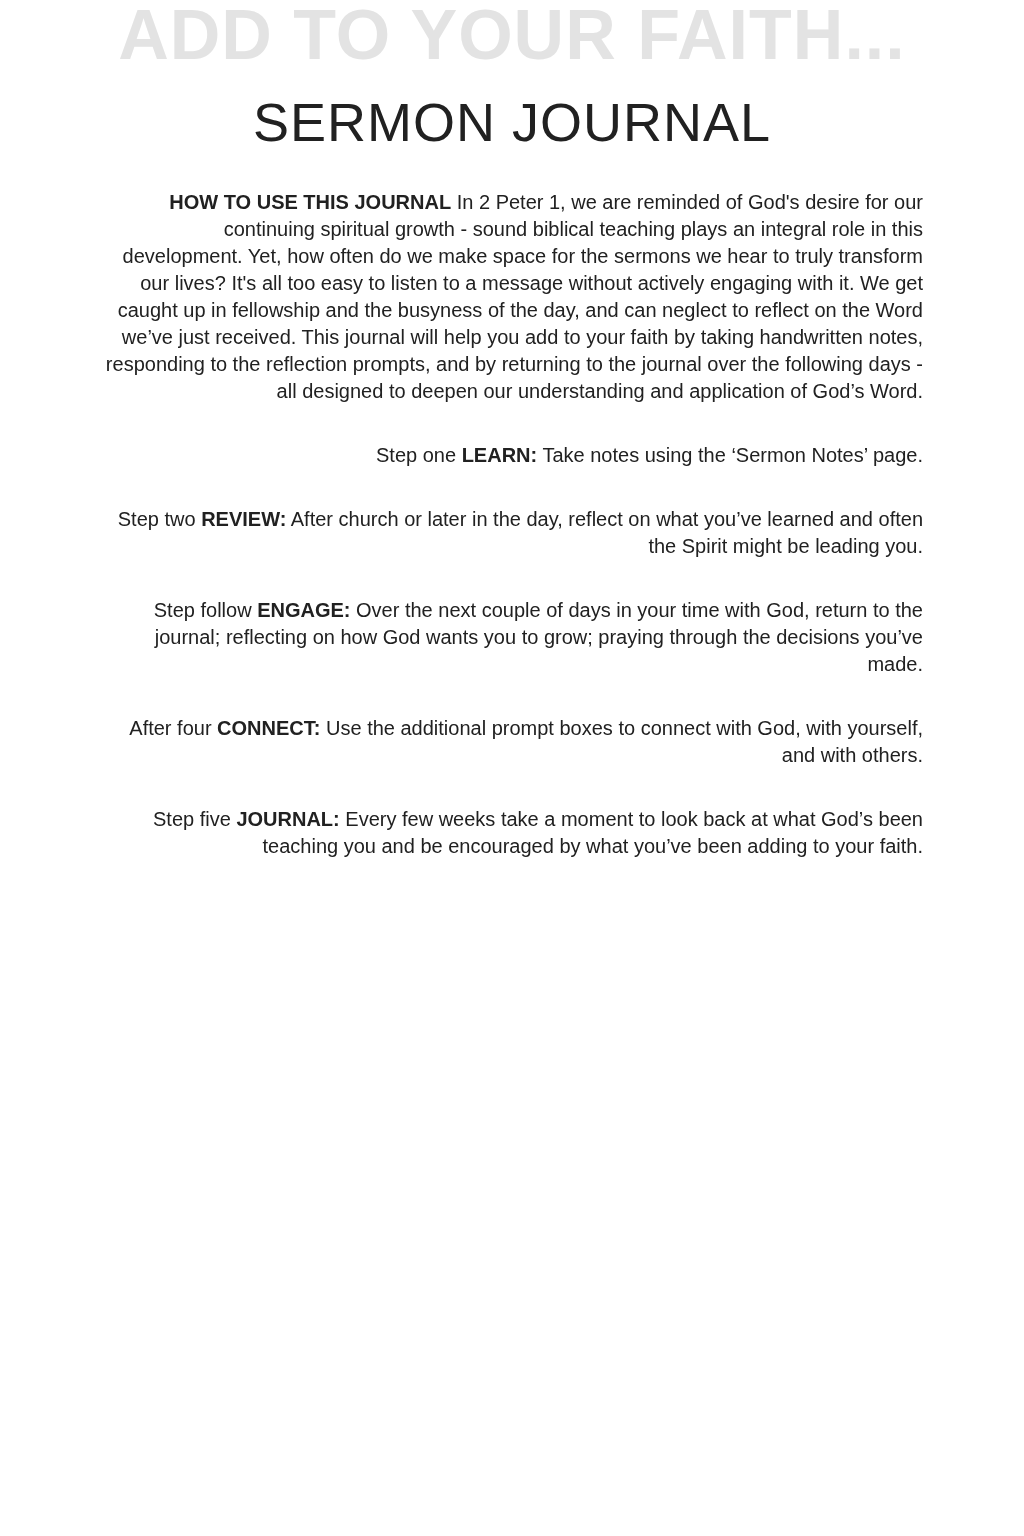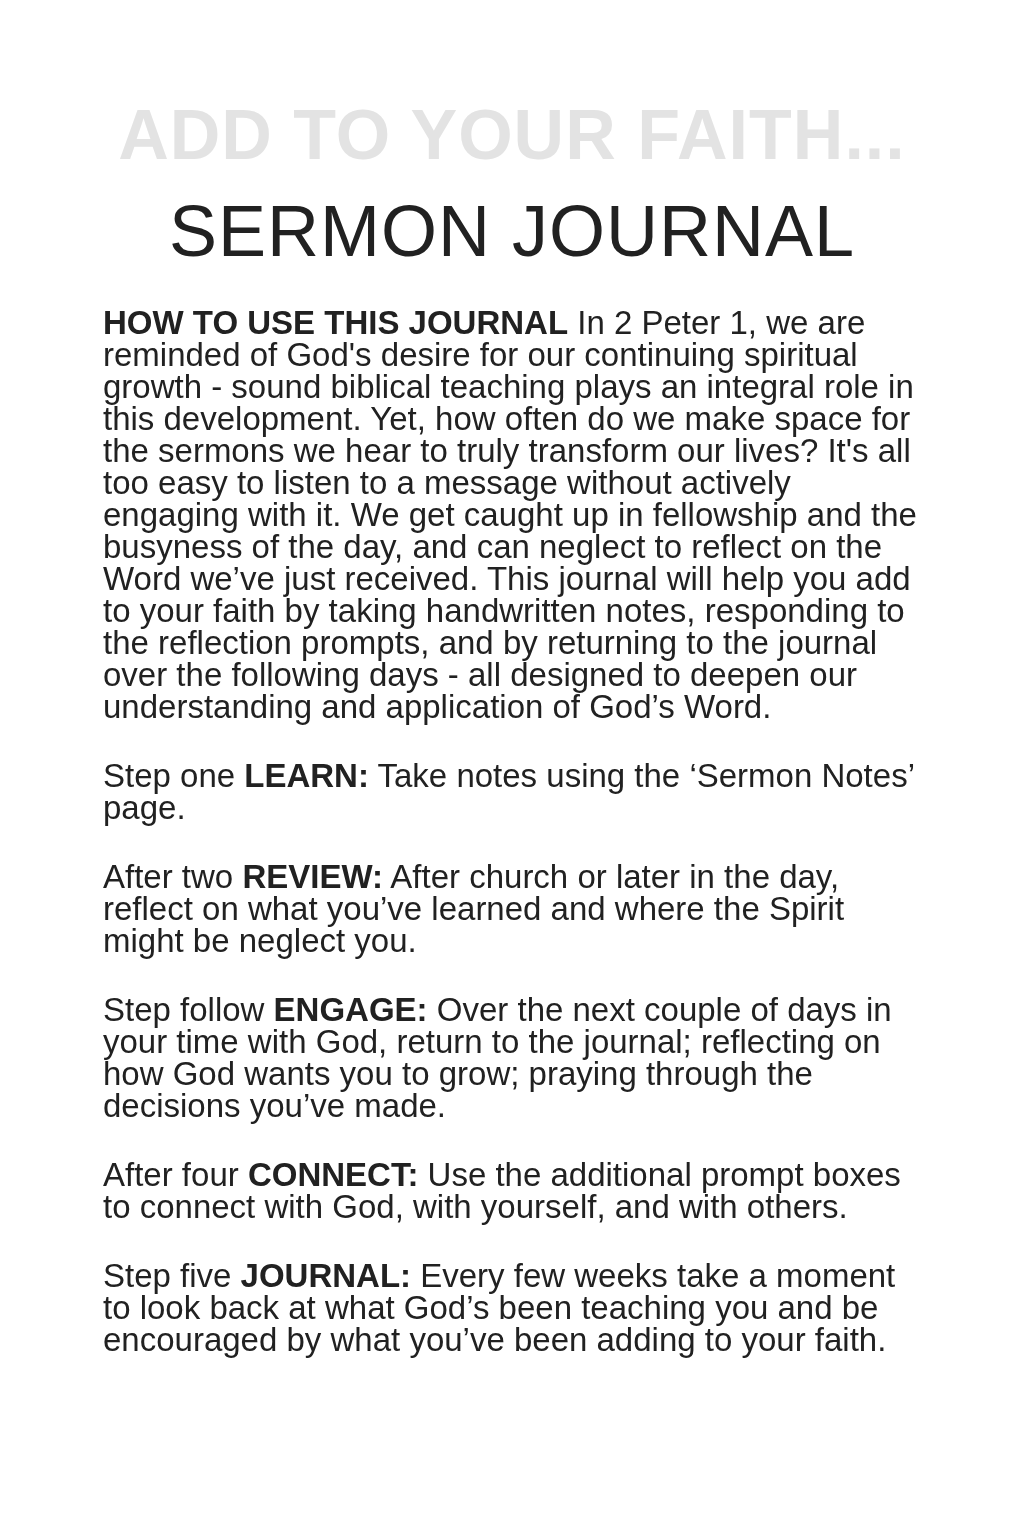--- a/index.html
+++ b/index.html
@@ -11,48 +11,48 @@
   body {
     width: 1024px;
     height: 1536px;
     font-family: "Liberation Sans", "DejaVu Sans", sans-serif;
     color: var(--text, #212121);
     overflow: hidden;
   }
   .page {
     width: 1024px;
     height: 1536px;
-    padding-top: 100px;
     background: var(--background, #ffffff);
   }
   .ghost-title {
     text-align: center;
     font-size: 70px;
     font-weight: 800;
     letter-spacing: 1px;
     line-height: 1;
     color: var(--ghost-title, #e3e3e3);
     white-space: nowrap;
   }
   .main-title {
     margin: 25px 0 0 0;
     text-align: center;
-    font-size: 72px;
+    font-size: 54px;
     font-weight: 300;
     letter-spacing: 1px;
     line-height: 1;
     color: var(--text, #1c1c1c);
     white-space: nowrap;
   }
   .content {
     margin: 40px 100px 0 103px;
     width: 820px;
-    font-size: 33px;
-    line-height: 32px;
+    font-size: 20px;
+    line-height: 27px;
     color: var(--text, #212121);
+    text-align: right;
   }
   .para {
     margin: 0 0 37px 0;
   }
   .para strong {
     font-weight: 800;
   }
 </style>
 </head>
 <body>
@@ -63,21 +63,21 @@
 
   <h1 class="main-title">SERMON JOURNAL</h1>
 
   <div class="content">
 
     <p class="para"><strong>HOW TO USE THIS JOURNAL</strong><span> In 2 Peter 1, we are reminded of God's desire for our continuing spiritual growth - sound biblical teaching plays an integral role in this development. Yet, how often do we make space for the sermons we hear to truly transform our lives? It's all too easy to listen to a message without actively engaging with it. We get caught up in fellowship and the busyness of the day, and can neglect to reflect on the Word we’ve just received. This journal will help you add to your faith by taking handwritten notes, responding to the reflection prompts, and by returning to the journal over the following days - all designed to deepen our understanding and application of God’s Word.</span></p>
 
 
     <p class="para"><span>Step one </span><strong>LEARN:</strong><span> Take notes using the ‘Sermon Notes’ page.</span></p>
 
-    <p class="para"><span>After two </span><strong>REVIEW:</strong><span> After church or later in the day, reflect on what you’ve learned and where the Spirit might be neglect you.</span></p>
+    <p class="para"><span>Step two </span><strong>REVIEW:</strong><span> After church or later in the day, reflect on what you’ve learned and often the Spirit might be leading you.</span></p>
 
     <p class="para"><span>Step follow </span><strong>ENGAGE:</strong><span> Over the next couple of days in your time with God, return to the journal; reflecting on how God wants you to grow; praying through the decisions you’ve made.</span></p>
 
     <p class="para"><span>After four </span><strong>CONNECT:</strong><span> Use the additional prompt boxes to connect with God, with yourself, and with others.</span></p>
 
     <p class="para"><span>Step five </span><strong>JOURNAL:</strong><span> Every few weeks take a moment to look back at what God’s been teaching you and be encouraged by what you’ve been adding to your faith.</span></p>
 
   </div>
 </div>
 

